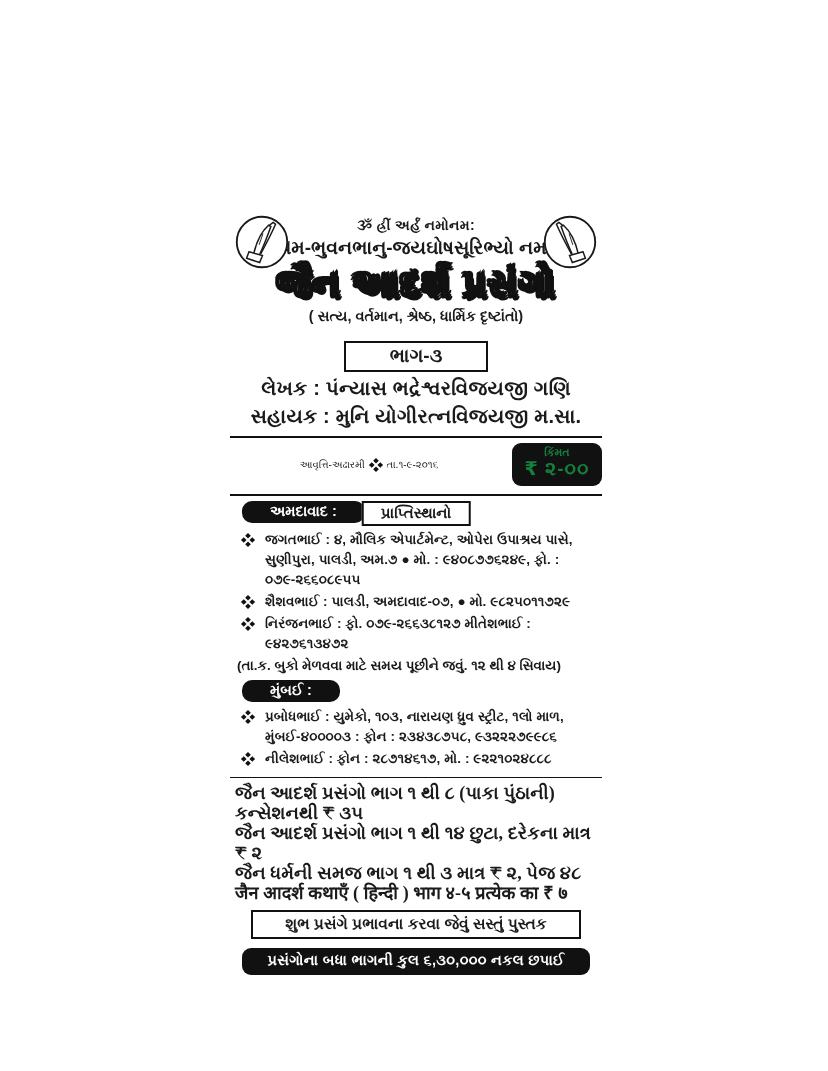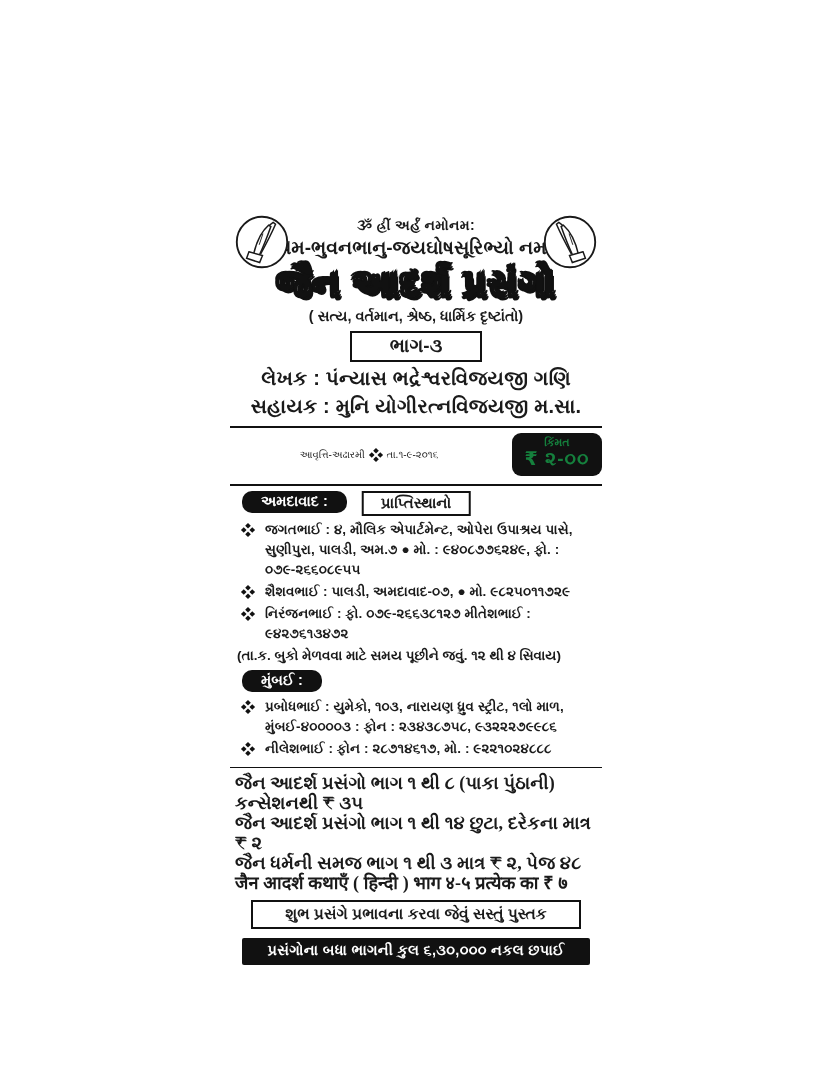--- a/index.html
+++ b/index.html
@@ -21,21 +21,21 @@
   .big-title {
     font-size:37px; font-weight:bold; margin-top:3px; line-height:44px;
     color:#fff; -webkit-text-stroke:2px #111;
     text-shadow:-2px -2px 0 #111, 2px -2px 0 #111, -2px 2px 0 #111,
                  2px 2px 0 #111, 3px 4px 0 #111;
     letter-spacing:1px;
   }
   .subtitle { font-size:14.5px; font-weight:bold; margin-top:2px; }
 
   .part-box {
-    width:132px; margin:6px auto 5px; border:2.5px solid #111;
+    width:144px; margin:16px auto 5px; border:2.5px solid #111;
     text-align:center; font-size:19px; font-weight:bold; padding:2px 0 3px;
   }
   .author-line, .helper-line {
     text-align:center; font-size:20px; font-weight:bold; margin-top:5px; letter-spacing:.2px;
   }
 
   .rule { border:0; border-top:2px solid #111; margin:8px 0 5px; }
   .rule.thin { border-top-width:1.5px; }
 
   
@@ -55,21 +55,21 @@
                      linear-gradient(#111,#111),linear-gradient(#111,#111);
     background-size:4px 4px; background-repeat:no-repeat;
     background-position:0 0,6px 0,0 6px,6px 6px;
     vertical-align:middle; margin:0 3px;
   }
 
   
   .stockist-head { position:relative; height:27px; margin-top:2px; }
   .pill {
     position:absolute; left:12px; top:0; background:#111; color:#fff;
-    border-radius:10px; font-size:14.5px; font-weight:bold; padding:2px 19px 3px;
+    border-radius:10px; font-size:14.5px; font-weight:bold; padding:2px 28px 3px;
   }
   .stockist-title {
     position:absolute; left:50%; transform:translateX(-50%); top:0;
     border:2px solid #111; font-size:15px; font-weight:bold; padding:1px 17px 2px;
     background:#fff;
   }
   .entry {
     position:relative; padding-left:35px; font-size:13.5px; font-weight:bold;
     line-height:20px; margin-top:2px; letter-spacing:.1px;
   }
@@ -77,21 +77,21 @@
   .note-line { font-size:13.5px; font-weight:bold; line-height:20px; padding-left:7px; margin-top:2px; }
   .pill-row { position:relative; height:25px; margin-top:4px; }
 
   
   .price-line { font-size:18px; font-weight:bold; line-height:20px; padding-left:5px; letter-spacing:.1px;font-family:Liberation Serif, serif; }
   .promo-box {
     border:2px solid #111; width:330px; margin:7px auto 0; text-align:center;
     font-size:15.5px; font-weight:bold; padding:3px 0 4px;
   }
   .total-box {
-    background:#111; color:#fff; border-radius:2px; width:348px; margin:9px auto 0;
+    background:#111; color:#fff; border-radius:9px; width:348px; margin:9px auto 0;
     text-align:center; font-size:14.5px; font-weight:bold; padding:4px 0 6px;
     letter-spacing:.3px;
   }
 </style>
 </head>
 <body>
 
 <div class="page">
   <div class="sheet">
 

